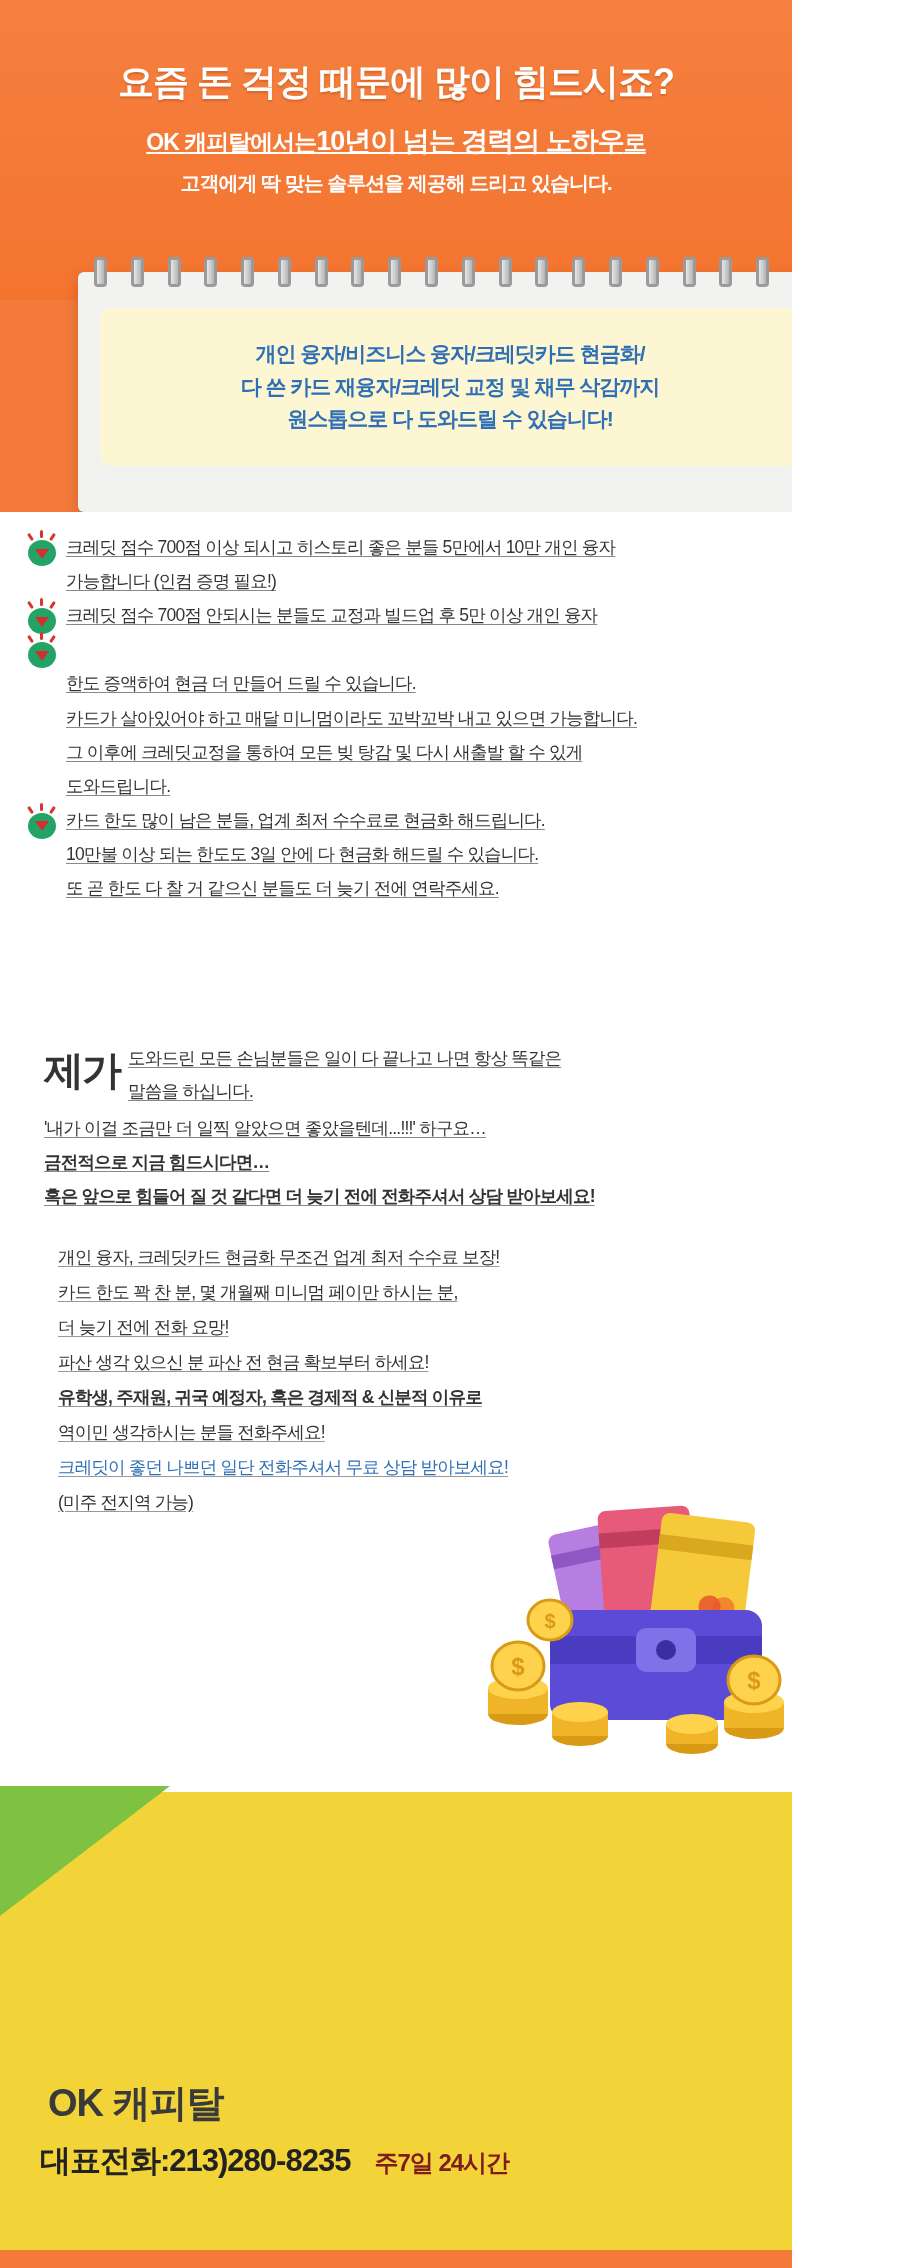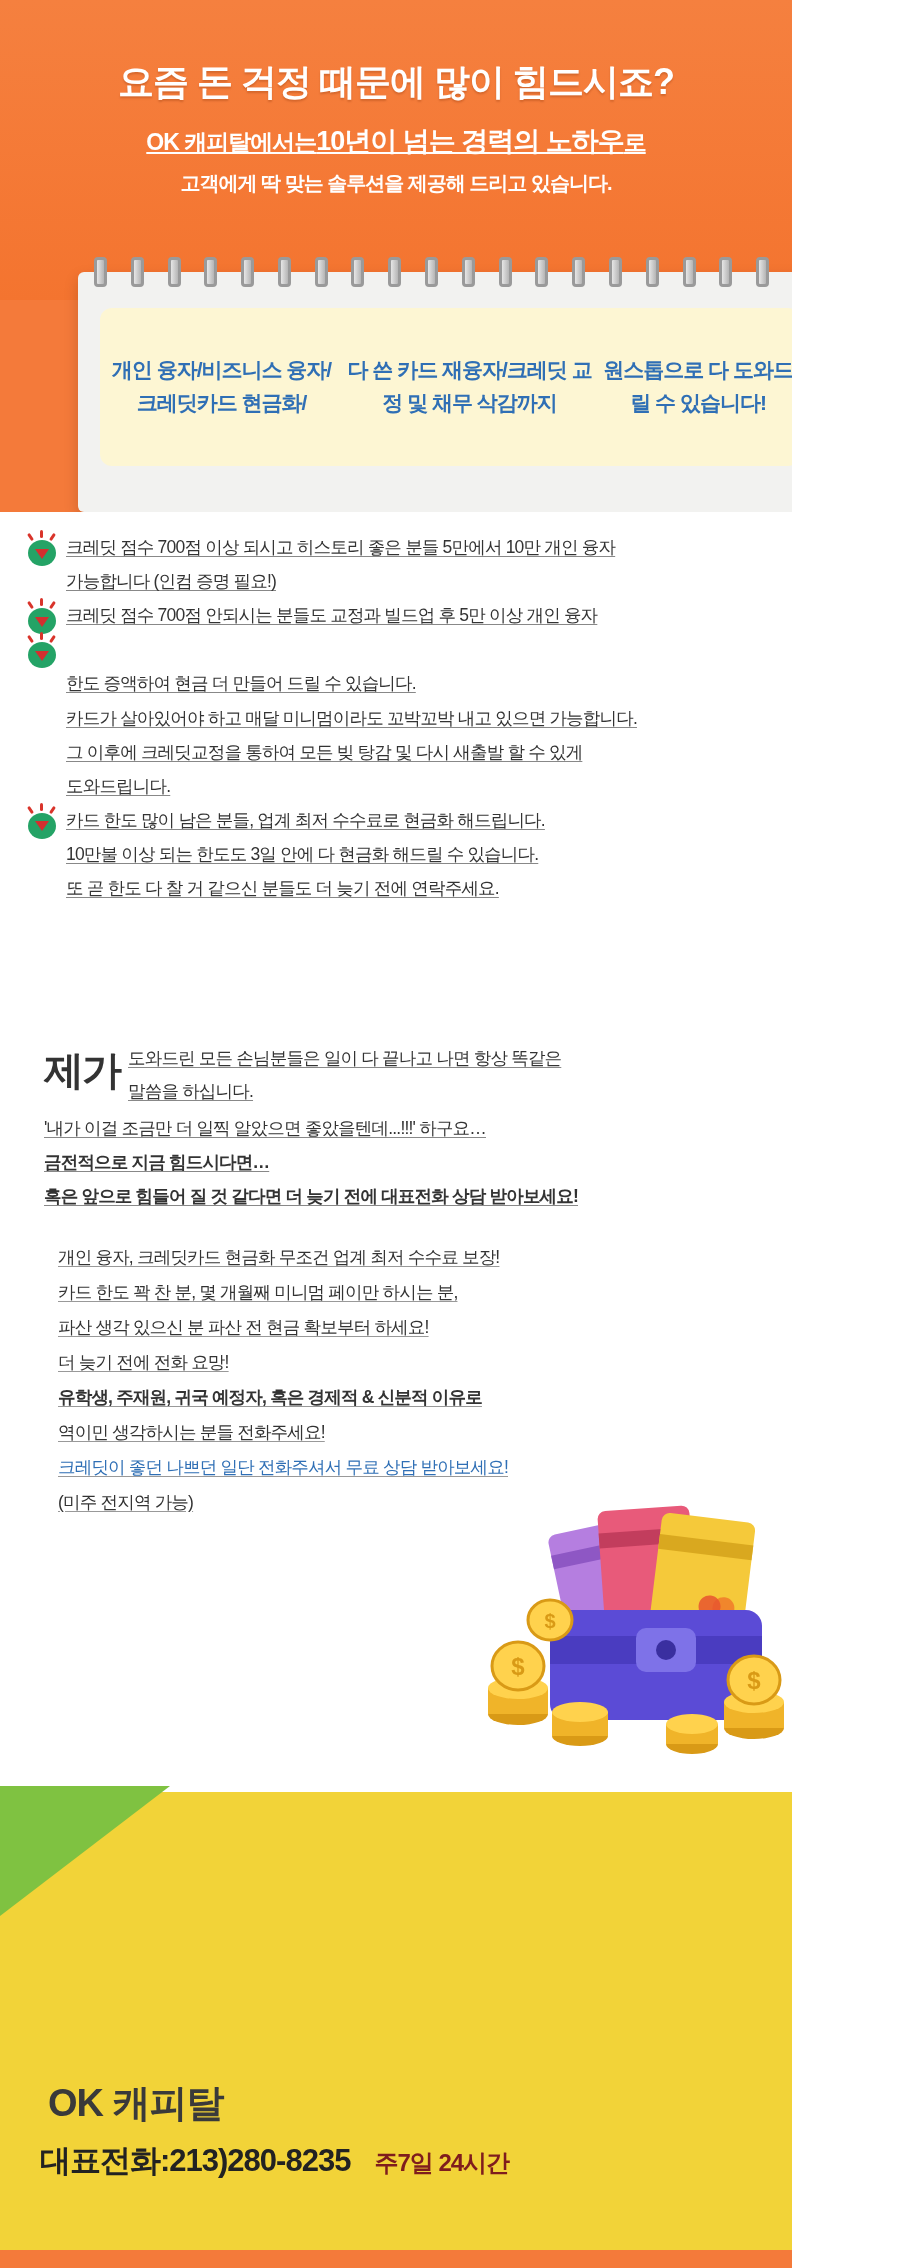--- a/index.html
+++ b/index.html
@@ -88,21 +88,21 @@
     border: 3px solid #9a9a9a;
     border-radius: 4px;
     background: linear-gradient(90deg,#e6e6e6,#b5b5b5);
   }
   .note-inner {
     position: absolute;
     top: 36px; left: 22px; right: 22px; bottom: 46px;
     background: #fdf6d3;
     border-radius: 12px;
     display: flex;
-    flex-direction: row;
+    flex-direction: column;
     align-items: center;
     justify-content: center;
     padding: 8px 2px;
   }
   .note-line {
     font-size: 21px;
     font-weight: bold;
     color: #2f6fb5;
     letter-spacing: -1px;
     line-height: 1.55;
@@ -404,29 +404,29 @@
     <div class="jega-row">
       <div class="jega-big">제가</div>
       <div>
         <div class="jega-text">도와드린 모든 손님분들은 일이 다 끝나고 나면 항상 똑같은</div>
         <div class="jega-text">말씀을      하십니다.</div>
       </div>
     </div>
     <div class="jega-text2">
       <div class="u">'내가 이걸 조금만 더 일찍 알았으면 좋았을텐데...!!!' 하구요…</div>
       <div class="u b">금전적으로 지금 힘드시다면…</div>
-      <div class="u b">혹은 앞으로 힘들어 질 것 같다면 더 늦기 전에 대표전화 상담 받아보세요!</div>
+      <div class="u b">혹은 앞으로 힘들어 질 것 같다면 더 늦기 전에 전화주셔서 상담 받아보세요!</div>
     </div>
   </div>
 
   <div class="final">
     <div class="fline u">개인 융자, 크레딧카드 현금화 무조건 업계 최저 수수료 보장!</div>
     <div class="fline u">카드 한도 꽉 찬 분, 몇 개월째 미니멈 페이만 하시는 분,</div>
+    <div class="fline u">더 늦기 전에 전화 요망!</div>
     <div class="fline u">파산 생각 있으신 분 파산 전 현금 확보부터 하세요!</div>
-    <div class="fline u">더 늦기 전에 전화 요망!</div>
     <div class="fline u bold">유학생, 주재원, 귀국 예정자, 혹은 경제적 &amp; 신분적 이유로</div>
     <div class="fline u">역이민 생각하시는 분들 전화주세요!</div>
     <div class="fline u" style="color:#2f6fb5;">크레딧이 좋던 나쁘던 일단 전화주셔서 무료 상담 받아보세요!</div>
     <div class="fline u">(미주 전지역 가능)</div>
   </div>
 
   <svg class="wallet-art" viewBox="0 0 420 300">
 
     <g transform="rotate(-12 190 90)">
       <rect x="120" y="20" width="86" height="118" rx="8" fill="#b57ee0"></rect>

